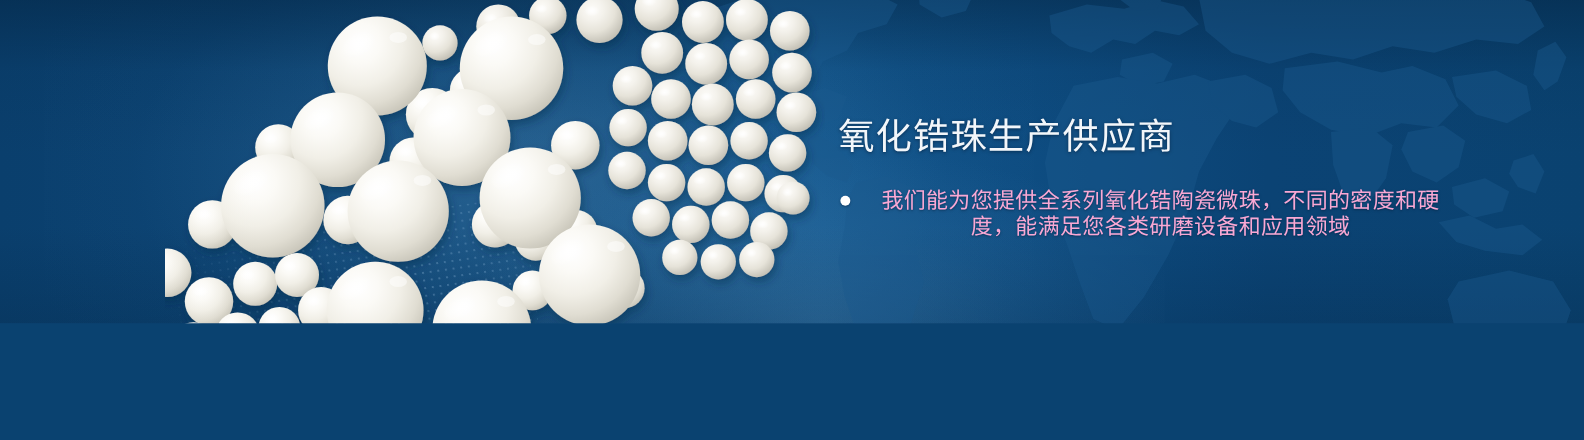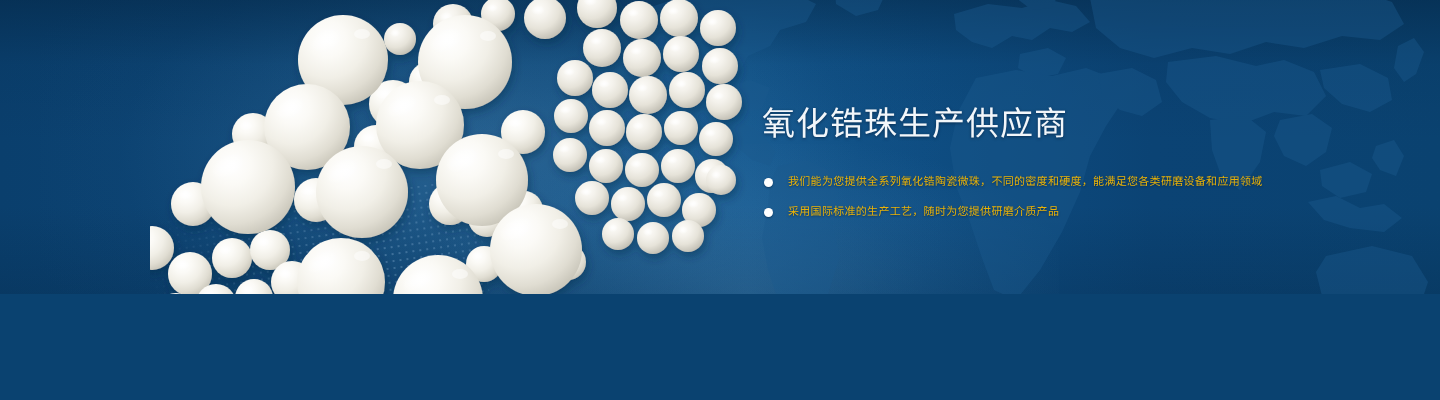--- a/index.html
+++ b/index.html
@@ -128,25 +128,26 @@
   }
   .bullets {
     list-style: none;
     margin: 0;
     padding: 0;
   }
   .bullet {
     position: relative;
     padding-left: 26px;
     margin-bottom: 6px;
-    font-size: 11px;
+    font-size: 20px;
     line-height: 24px;
-    color: #eab308;
+    color: #f9a8d4;
     text-shadow: 0 1px 2px rgba(0,20,44,0.5);
     letter-spacing: 0.3px;
+    text-align: center;
   }
   .bullet:last-child { margin-bottom: 0; }
   .bullet-dot {
     position: absolute;
     left: 2px;
     top: 8px;
     width: 9px;
     height: 9px;
     border-radius: 50%;
     background: #ffffff;
@@ -430,20 +431,16 @@
   </div>
 
   <div class="content">
     <h1 class="headline">氧化锆珠生产供应商</h1>
 
     <ul class="bullets">
       <li class="bullet">
         <span class="bullet-dot"></span>
         <span class="bullet-text">我们能为您提供全系列氧化锆陶瓷微珠，不同的密度和硬度，能满足您各类研磨设备和应用领域</span>
       </li>
-      <li class="bullet">
-        <span class="bullet-dot"></span>
-        <span class="bullet-text">采用国际标准的生产工艺，随时为您提供研磨介质产品</span>
-      </li>
     </ul>
   </div>
 
 </div>
 
 </body></html>

